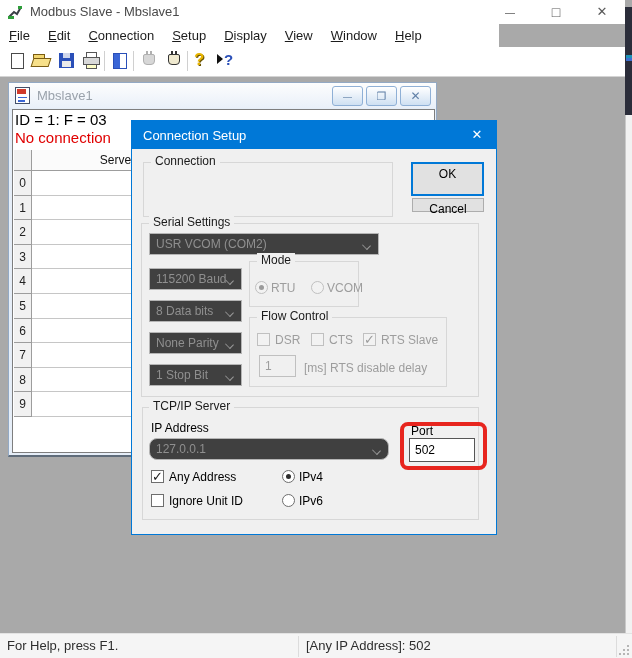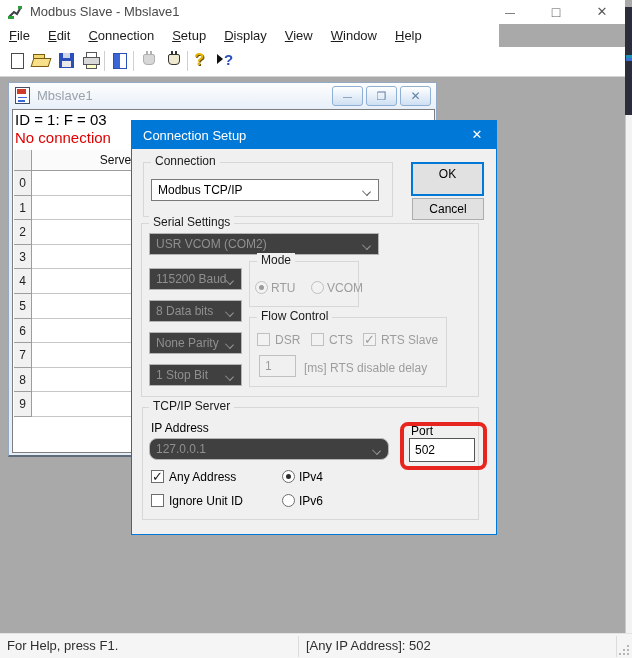--- a/index.html
+++ b/index.html
@@ -109,21 +109,21 @@
   .combo .txt { position:absolute; left:6px; top:3px; white-space:nowrap; }
   .combo .chev { position:absolute; right:7px; top:8px; width:8px; height:8px; }
   .combo .chev::before { content:""; position:absolute; left:0; top:0; width:6px; height:6px;
     border-right:1px solid #555; border-bottom:1px solid #555; transform:rotate(45deg) scale(1,.8); }
   .combo.disabled { background:#404040; border-color:#b5b5b5; color:#8f8f8f; }
   .combo.disabled .chev::before { border-color:#9a9a9a; }
 
   .btn { position:absolute; background:#e1e1e1; border:1px solid #adadad; text-align:center; color:#000; }
   .btn.default { border:2px solid #0078d7; }
   #ok-btn { left:279px; top:41px; width:73px; height:34px; line-height:20px; }
-  #cancel-btn { left:280px; top:77px; width:72px; height:22px; line-height:21px; }
+  #cancel-btn { left:280px; top:77px; width:72px; height:14px; line-height:21px; }
 
   .cb { position:absolute; width:13px; height:13px; background:#fff; border:1px solid #6e6e6e; }
   .cb.disabled { background:#f2f2f2; border-color:#c0c0c0; }
   .cb.checked::before { content:"✓"; position:absolute; left:0px; top:-2px; font-size:13px; font-weight:bold; color:#1a1a1a; }
   .cb.disabled.checked::before { color:#9b9b9b; }
   .radio { position:absolute; width:13px; height:13px; border-radius:50%; background:#fff; border:1px solid #6e6e6e; }
   .radio.disabled { background:#f2f2f2; border-color:#c0c0c0; }
   .radio.selected::before { content:""; position:absolute; left:3px; top:3px; width:5px; height:5px; border-radius:50%; background:#2d2d2d; }
   .radio.disabled.selected::before { background:#9b9b9b; }
   .ctl-label { position:absolute; white-space:nowrap; color:#000; }
@@ -298,24 +298,20 @@
 </div>
 
 <div id="dialog">
   <div id="dlg-titlebar">
     <span id="dlg-title-text">Connection Setup</span>
     <span id="dlg-close"></span>
   </div>
 
   <span class="group-label" style="left:19px; top:33px;">Connection</span>
   <div class="groupbox" style="left:11px; top:41px; width:250px; height:55px;"></div>
-  <div class="combo" style="left:19px; top:58px; width:228px;">
-    <span class="txt">Modbus TCP/IP</span>
-      <span class="chev"></span>
-  </div>
 
   <div class="btn default" id="ok-btn">OK</div>
   <div class="btn" id="cancel-btn">Cancel</div>
 
   <span class="group-label" style="left:17px; top:94px;">Serial Settings</span>
   <div class="groupbox" style="left:9px; top:102px; width:338px; height:174px;"></div>
   <div class="combo disabled" style="left:17px; top:112px; width:230px;">
     <span class="txt">USR VCOM (COM2)</span>
       <span class="chev"></span>
   </div>

